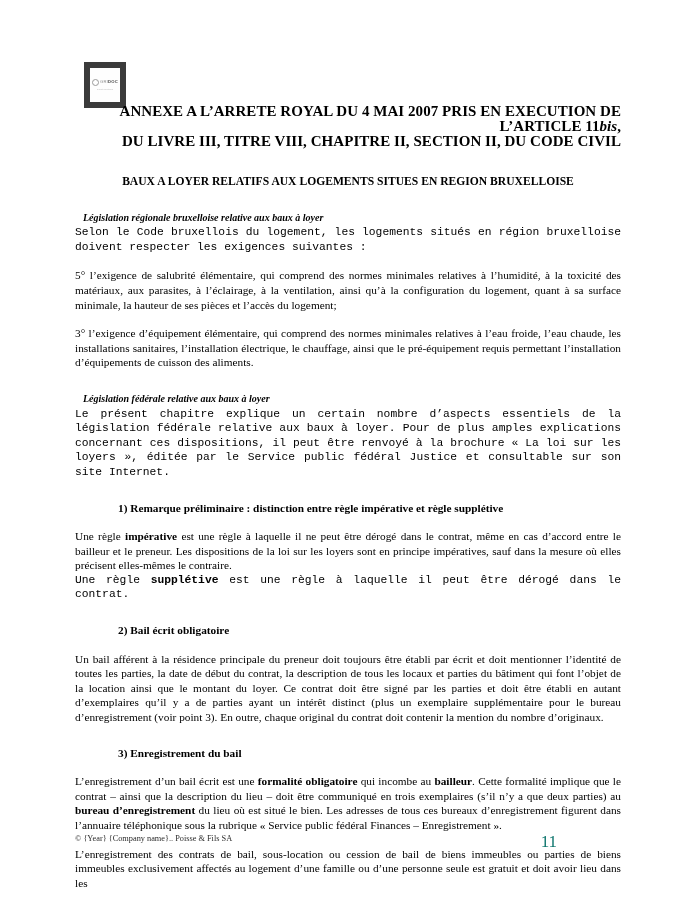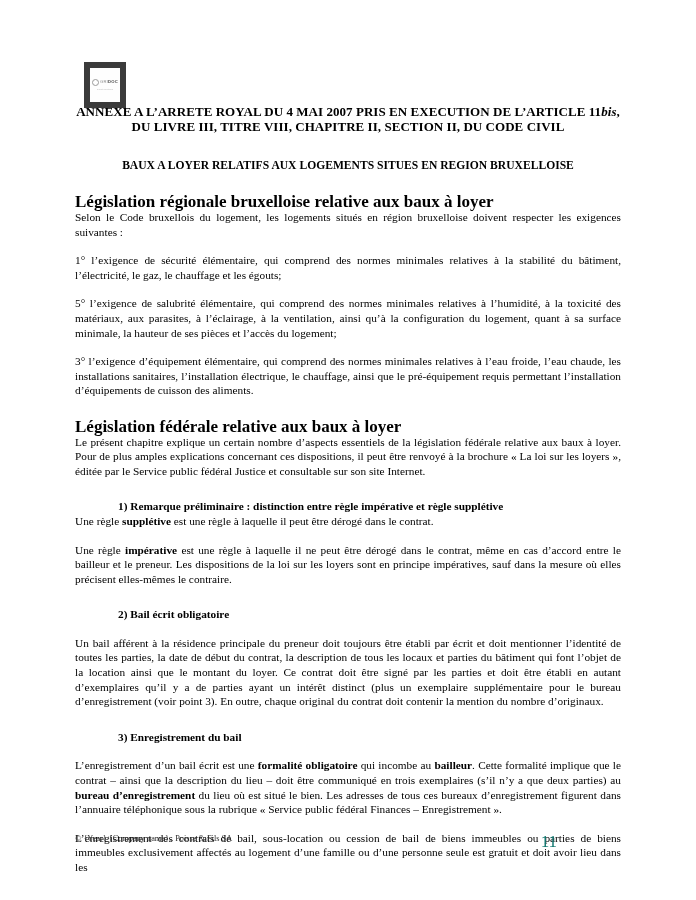--- a/index.html
+++ b/index.html
@@ -81,53 +81,54 @@
 
   
   .content {
     position: absolute;
     left: 75px;
     top: 104px;
     width: 546px;
   }
 
   .doc-title {
-    text-align: center;
-    font-weight: bold;
-    font-size: 13px;
+    text-align: right;
+    font-weight: bold;
+    font-size: 15px;
     line-height: 15.2px;
     letter-spacing: 0.05px;
     margin: 0;
   }
   .doc-title .it { font-style: italic; font-weight: bold; }
 
   .doc-subtitle {
     text-align: center;
     font-weight: bold;
     font-size: 11.6px;
     line-height: 15px;
     margin: 24px 0 0 0;
   }
 
   .sec-head {
     font-weight: bold;
-    font-size: 17px;
+    font-size: 10px;
     line-height: 14.6px;
-    margin: 22px 0 0 0;
+    margin: 22px 0 0 8px;
+    font-style: italic;
   }
 
   p.body {
     font-size: 11.3px;
     line-height: 14.6px;
     text-align: justify;
     margin: 0;
     hyphens: none;
   }
   p.body.gap    { margin-top: 14px; }
-  p.body.tight  { margin-top: 0; }
+  p.body.tight  { margin-top: 0; font-family: Liberation Mono, monospace; }
 
   .num-head {
     font-weight: bold;
     font-size: 11.3px;
     line-height: 14.6px;
     margin: 21px 0 0 0;
     padding-left: 43px;
   }
 
   
@@ -174,30 +175,29 @@
 
   <div class="content">
 
     <div class="doc-title"><span>ANNEXE A L’ARRETE ROYAL DU 4 MAI 2007 PRIS EN EXECUTION DE L’ARTICLE 11</span><span class="it">bis</span><span>,</span><br><span>DU LIVRE III, TITRE VIII, CHAPITRE II, SECTION II, DU CODE CIVIL</span></div>
 
     <div class="doc-subtitle">BAUX A LOYER RELATIFS AUX LOGEMENTS SITUES EN REGION BRUXELLOISE</div>
 
     <div class="sec-head">Législation régionale bruxelloise relative aux baux à loyer</div>
     <p class="body tight">Selon le Code bruxellois du logement, les logements situés en région bruxelloise doivent respecter les exigences suivantes :</p>
 
-    <p class="body gap">1° l’exigence de sécurité élémentaire, qui comprend des normes minimales relatives à la stabilité du bâtiment, l’électricité, le gaz, le chauffage et les égouts;</p>
     <p class="body gap">5° l’exigence de salubrité élémentaire, qui comprend des normes minimales relatives à l’humidité, à la toxicité des matériaux, aux parasites, à l’éclairage, à la ventilation, ainsi qu’à la configuration du logement, quant à sa surface minimale, la hauteur de ses pièces et l’accès du logement;</p>
     <p class="body gap">3° l’exigence d’équipement élémentaire, qui comprend des normes minimales relatives à l’eau froide, l’eau chaude, les installations sanitaires, l’installation électrique, le chauffage, ainsi que le pré-équipement requis permettant l’installation d’équipements de cuisson des aliments.</p>
 
     <div class="sec-head">Législation fédérale relative aux baux à loyer</div>
     <p class="body tight">Le présent chapitre explique un certain nombre d’aspects essentiels de la législation fédérale relative aux baux à loyer. Pour de plus amples explications concernant ces dispositions, il peut être renvoyé à la brochure « La loi sur les loyers », éditée par le Service public fédéral Justice et consultable sur son site Internet.</p>
 
     <div class="num-head">1) Remarque préliminaire : distinction entre règle impérative et règle supplétive</div>
+    <p class="body gap"><span>Une règle </span><b>impérative</b><span> est une règle à laquelle il ne peut être dérogé dans le contrat, même en cas d’accord entre le bailleur et le preneur. Les dispositions de la loi sur les loyers sont en principe impératives, sauf dans la mesure où elles précisent elles-mêmes le contraire.</span></p>
     <p class="body tight"><span>Une règle </span><b>supplétive</b><span> est une règle à laquelle il peut être dérogé dans le contrat.</span></p>
-    <p class="body gap"><span>Une règle </span><b>impérative</b><span> est une règle à laquelle il ne peut être dérogé dans le contrat, même en cas d’accord entre le bailleur et le preneur. Les dispositions de la loi sur les loyers sont en principe impératives, sauf dans la mesure où elles précisent elles-mêmes le contraire.</span></p>
 
     <div class="num-head">2) Bail écrit obligatoire</div>
     <p class="body gap">Un bail afférent à la résidence principale du preneur doit toujours être établi par écrit et doit mentionner l’identité de toutes les parties, la date de début du contrat, la description de tous les locaux et parties du bâtiment qui font l’objet de la location ainsi que le montant du loyer. Ce contrat doit être signé par les parties et doit être établi en autant d’exemplaires qu’il y a de parties ayant un intérêt distinct (plus un exemplaire supplémentaire pour le bureau d’enregistrement (voir point 3). En outre, chaque original du contrat doit contenir la mention du nombre d’originaux.</p>
 
     <div class="num-head">3) Enregistrement du bail</div>
     <p class="body gap"><span>L’enregistrement d’un bail écrit est une </span><b>formalité obligatoire</b><span> qui incombe au </span><b>bailleur</b><span>. Cette formalité implique que le contrat – ainsi que la description du lieu – doit être communiqué en trois exemplaires (s’il n’y a que deux parties) au </span><b>bureau d’enregistrement</b><span> du lieu où est situé le bien. Les adresses de tous ces bureaux d’enregistrement figurent dans l’annuaire téléphonique sous la rubrique « Service public fédéral Finances – Enregistrement ».</span></p>
     <p class="body gap"><span>L’enregistrement des contrats de bail, sous-location ou cession de bail de biens immeubles ou parties de biens immeubles exclusivement affectés au logement d’une famille ou d’une personne seule est gratuit et doit avoir lieu dans les </span></p>
 
   </div>
 

